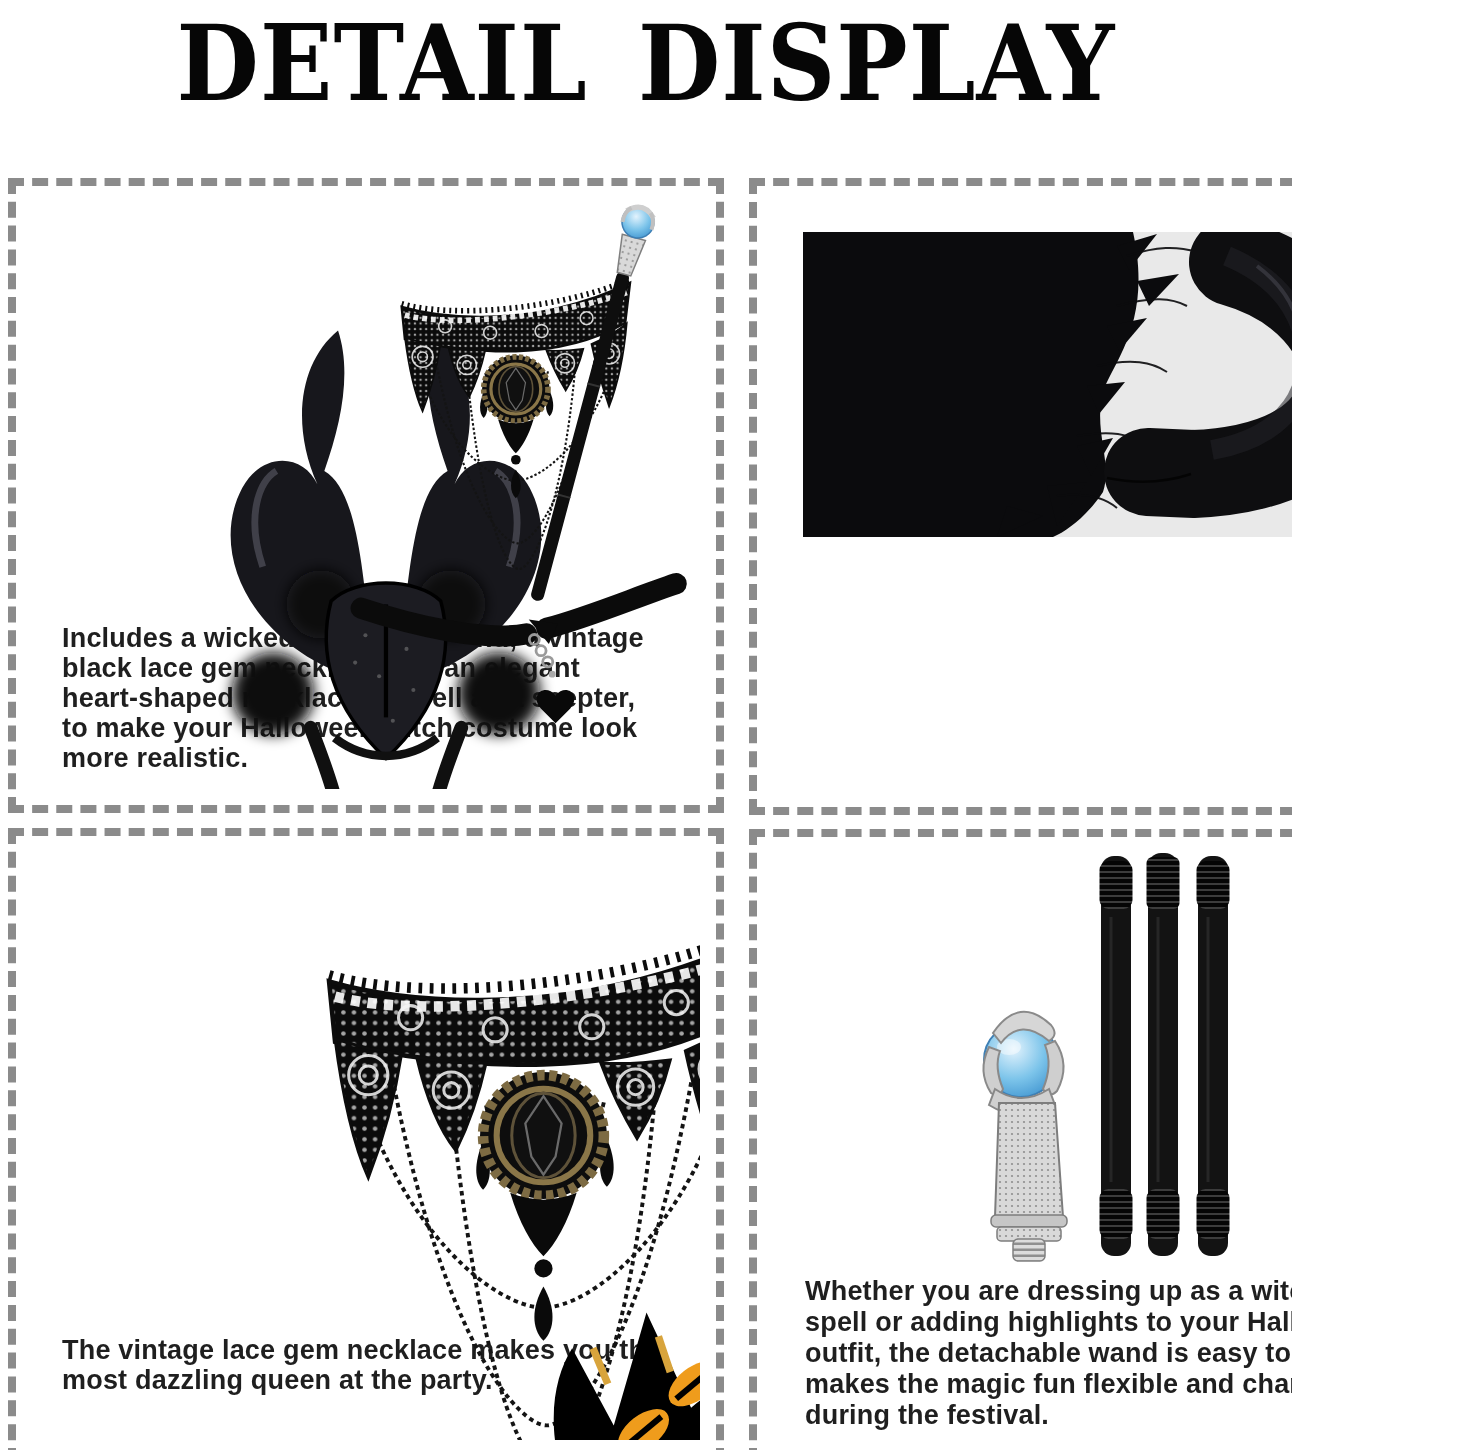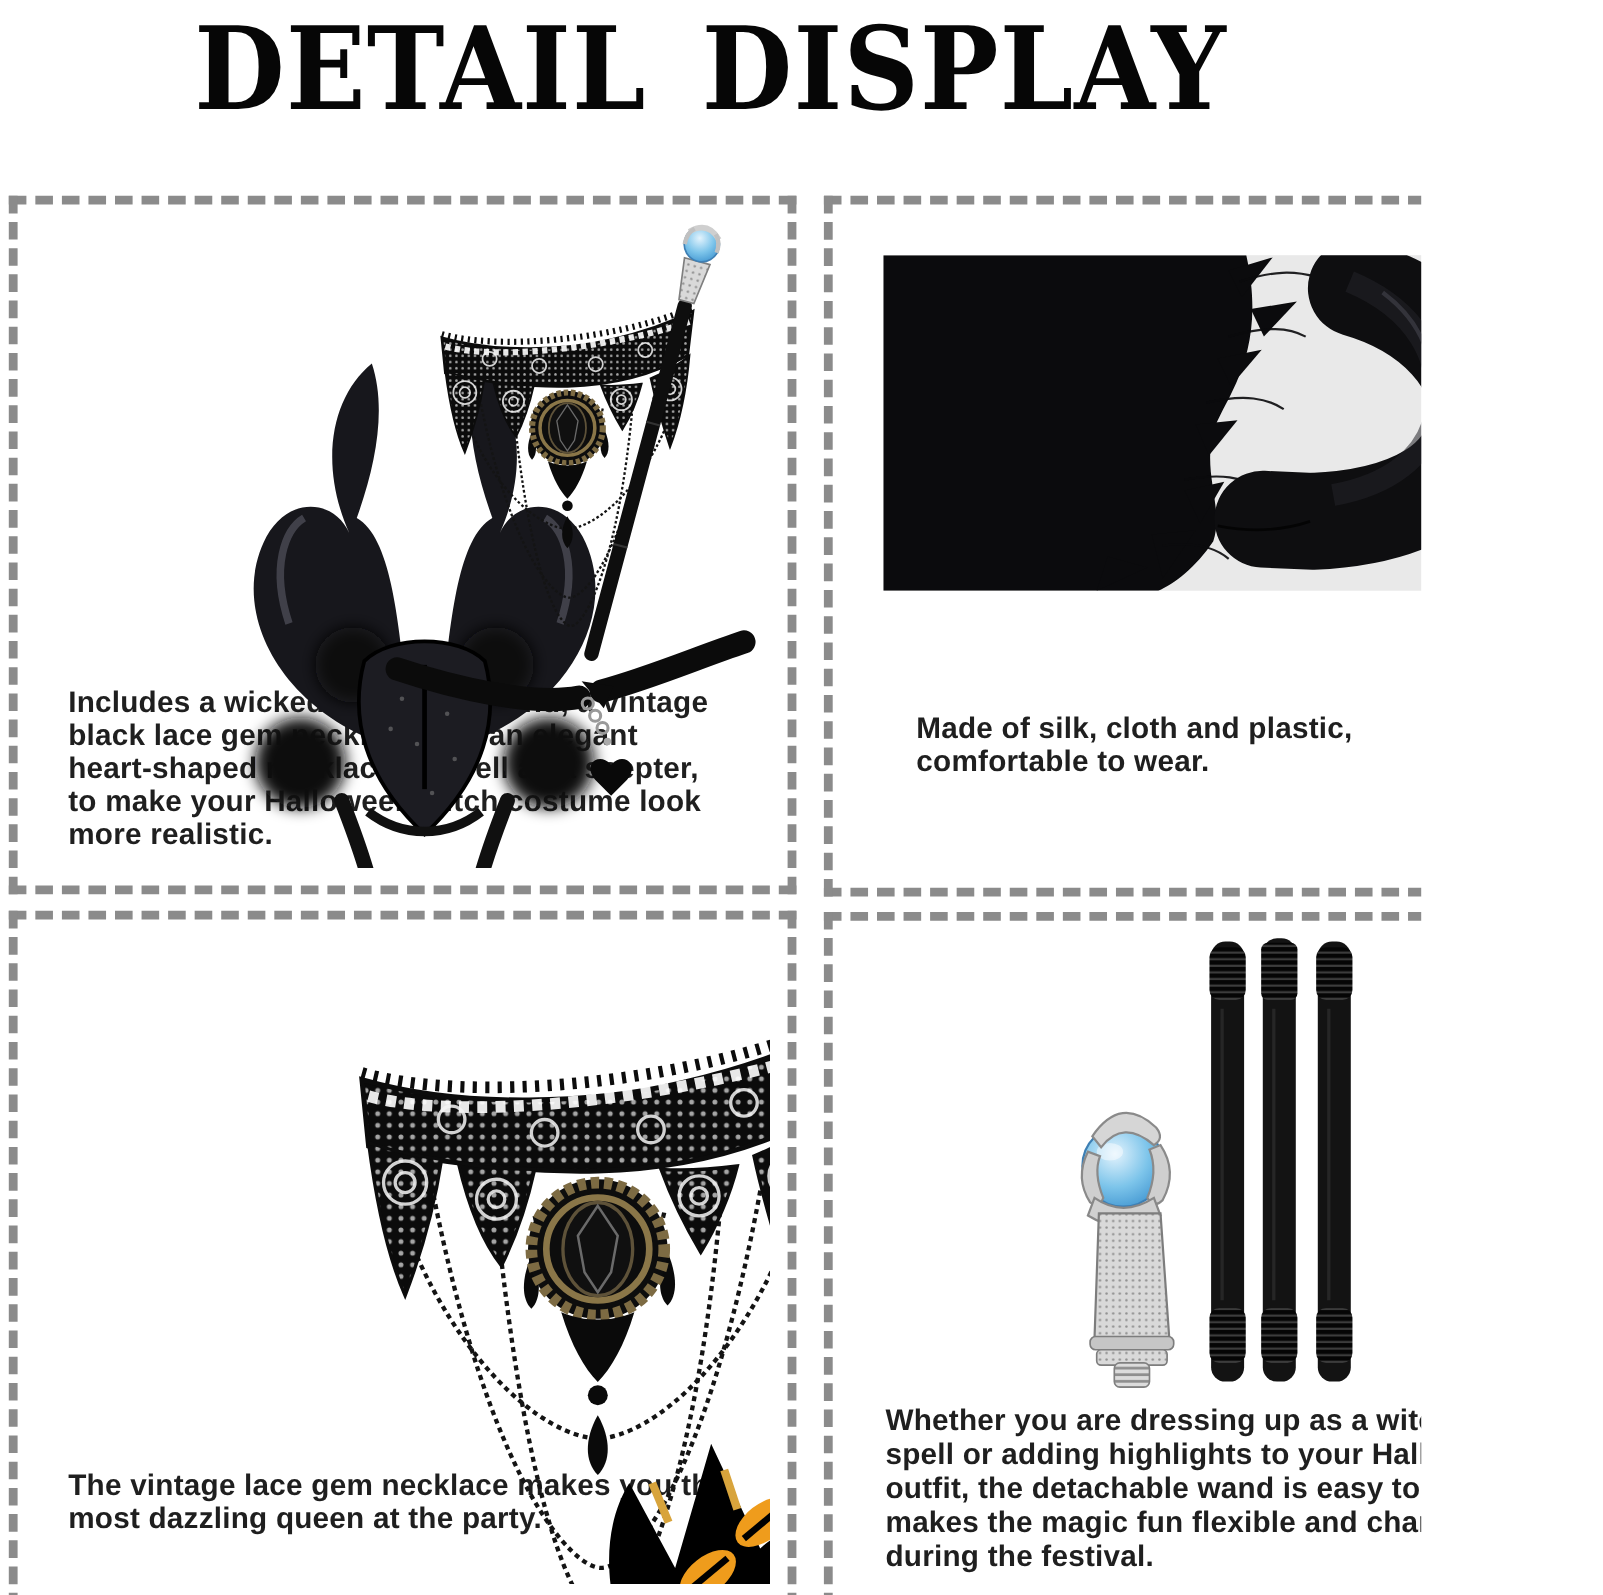--- a/index.html
+++ b/index.html
@@ -184,22 +184,20 @@
         <path d="M610,52 L634,52 L629,90 L615,90 Z" fill="url(#chromeDots)" stroke="#7f7f7f" stroke-width="1.5"></path>
         <circle cx="622" cy="36" r="16" fill="url(#orbGrad)" stroke="#3e7fb4" stroke-width="1.5"></circle>
         <path d="M608,28 Q622,14 636,28" stroke="#cfcfcf" stroke-width="5" fill="none"></path>
         <path d="M607,40 Q606,30 612,24" stroke="#c0c0c0" stroke-width="4" fill="none"></path>
         <path d="M637,40 Q638,30 632,24" stroke="#c0c0c0" stroke-width="4" fill="none"></path>
       </g>
     </svg>
   </div>
 
   <div class="panel panel-tr">
-    <div class="caption cap-tr">Made of silk, cloth and plastic,
-comfortable to wear.</div>
     <svg class="art" width="684" height="605" viewBox="0 0 684 605">
       <defs>
         <clipPath id="photoClip">
             <rect x="46" y="46" width="599" height="305"></rect>
           </clipPath>
       </defs>
       <g>
         <rect x="46" y="46" width="599" height="305" fill="#e9e9e9"></rect>
         <g clip-path="url(#photoClip)">
           <path d="M46,46 L376,46 C396,136 356,176 346,206 C336,246 356,276 346,306 C330,330 310,345 296,351 L46,351 Z" fill="#0b0b0d"></path>

